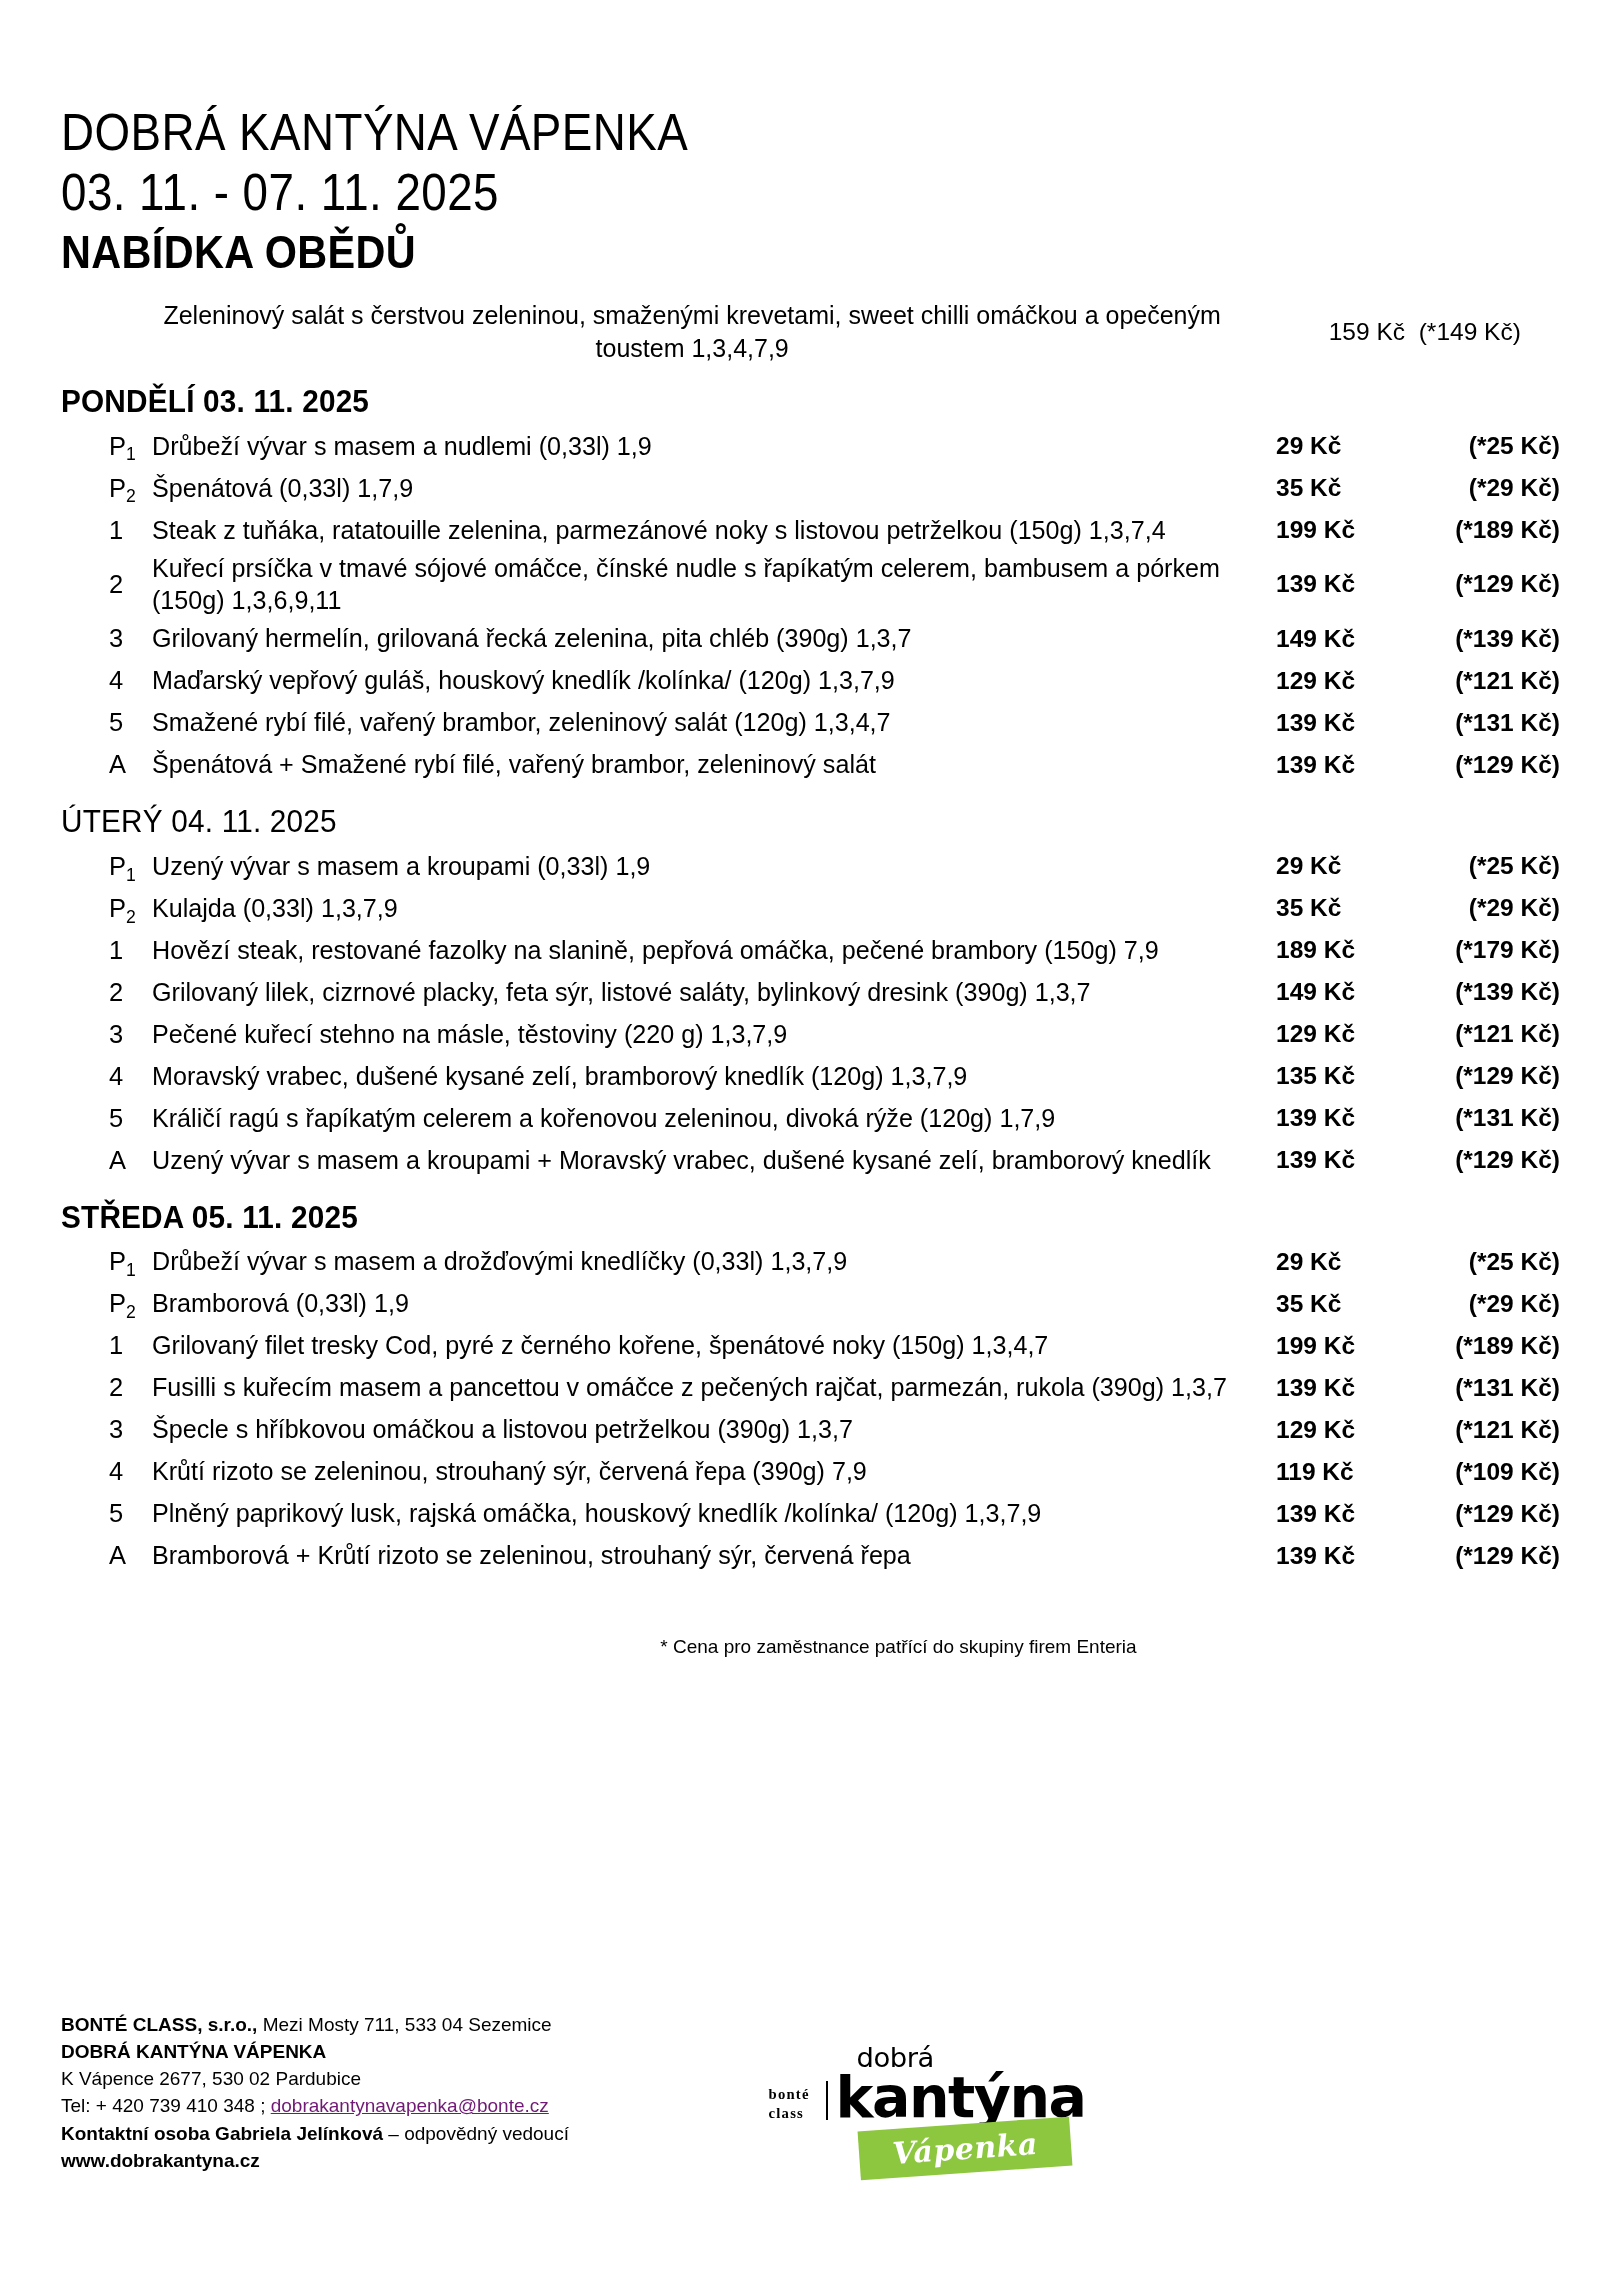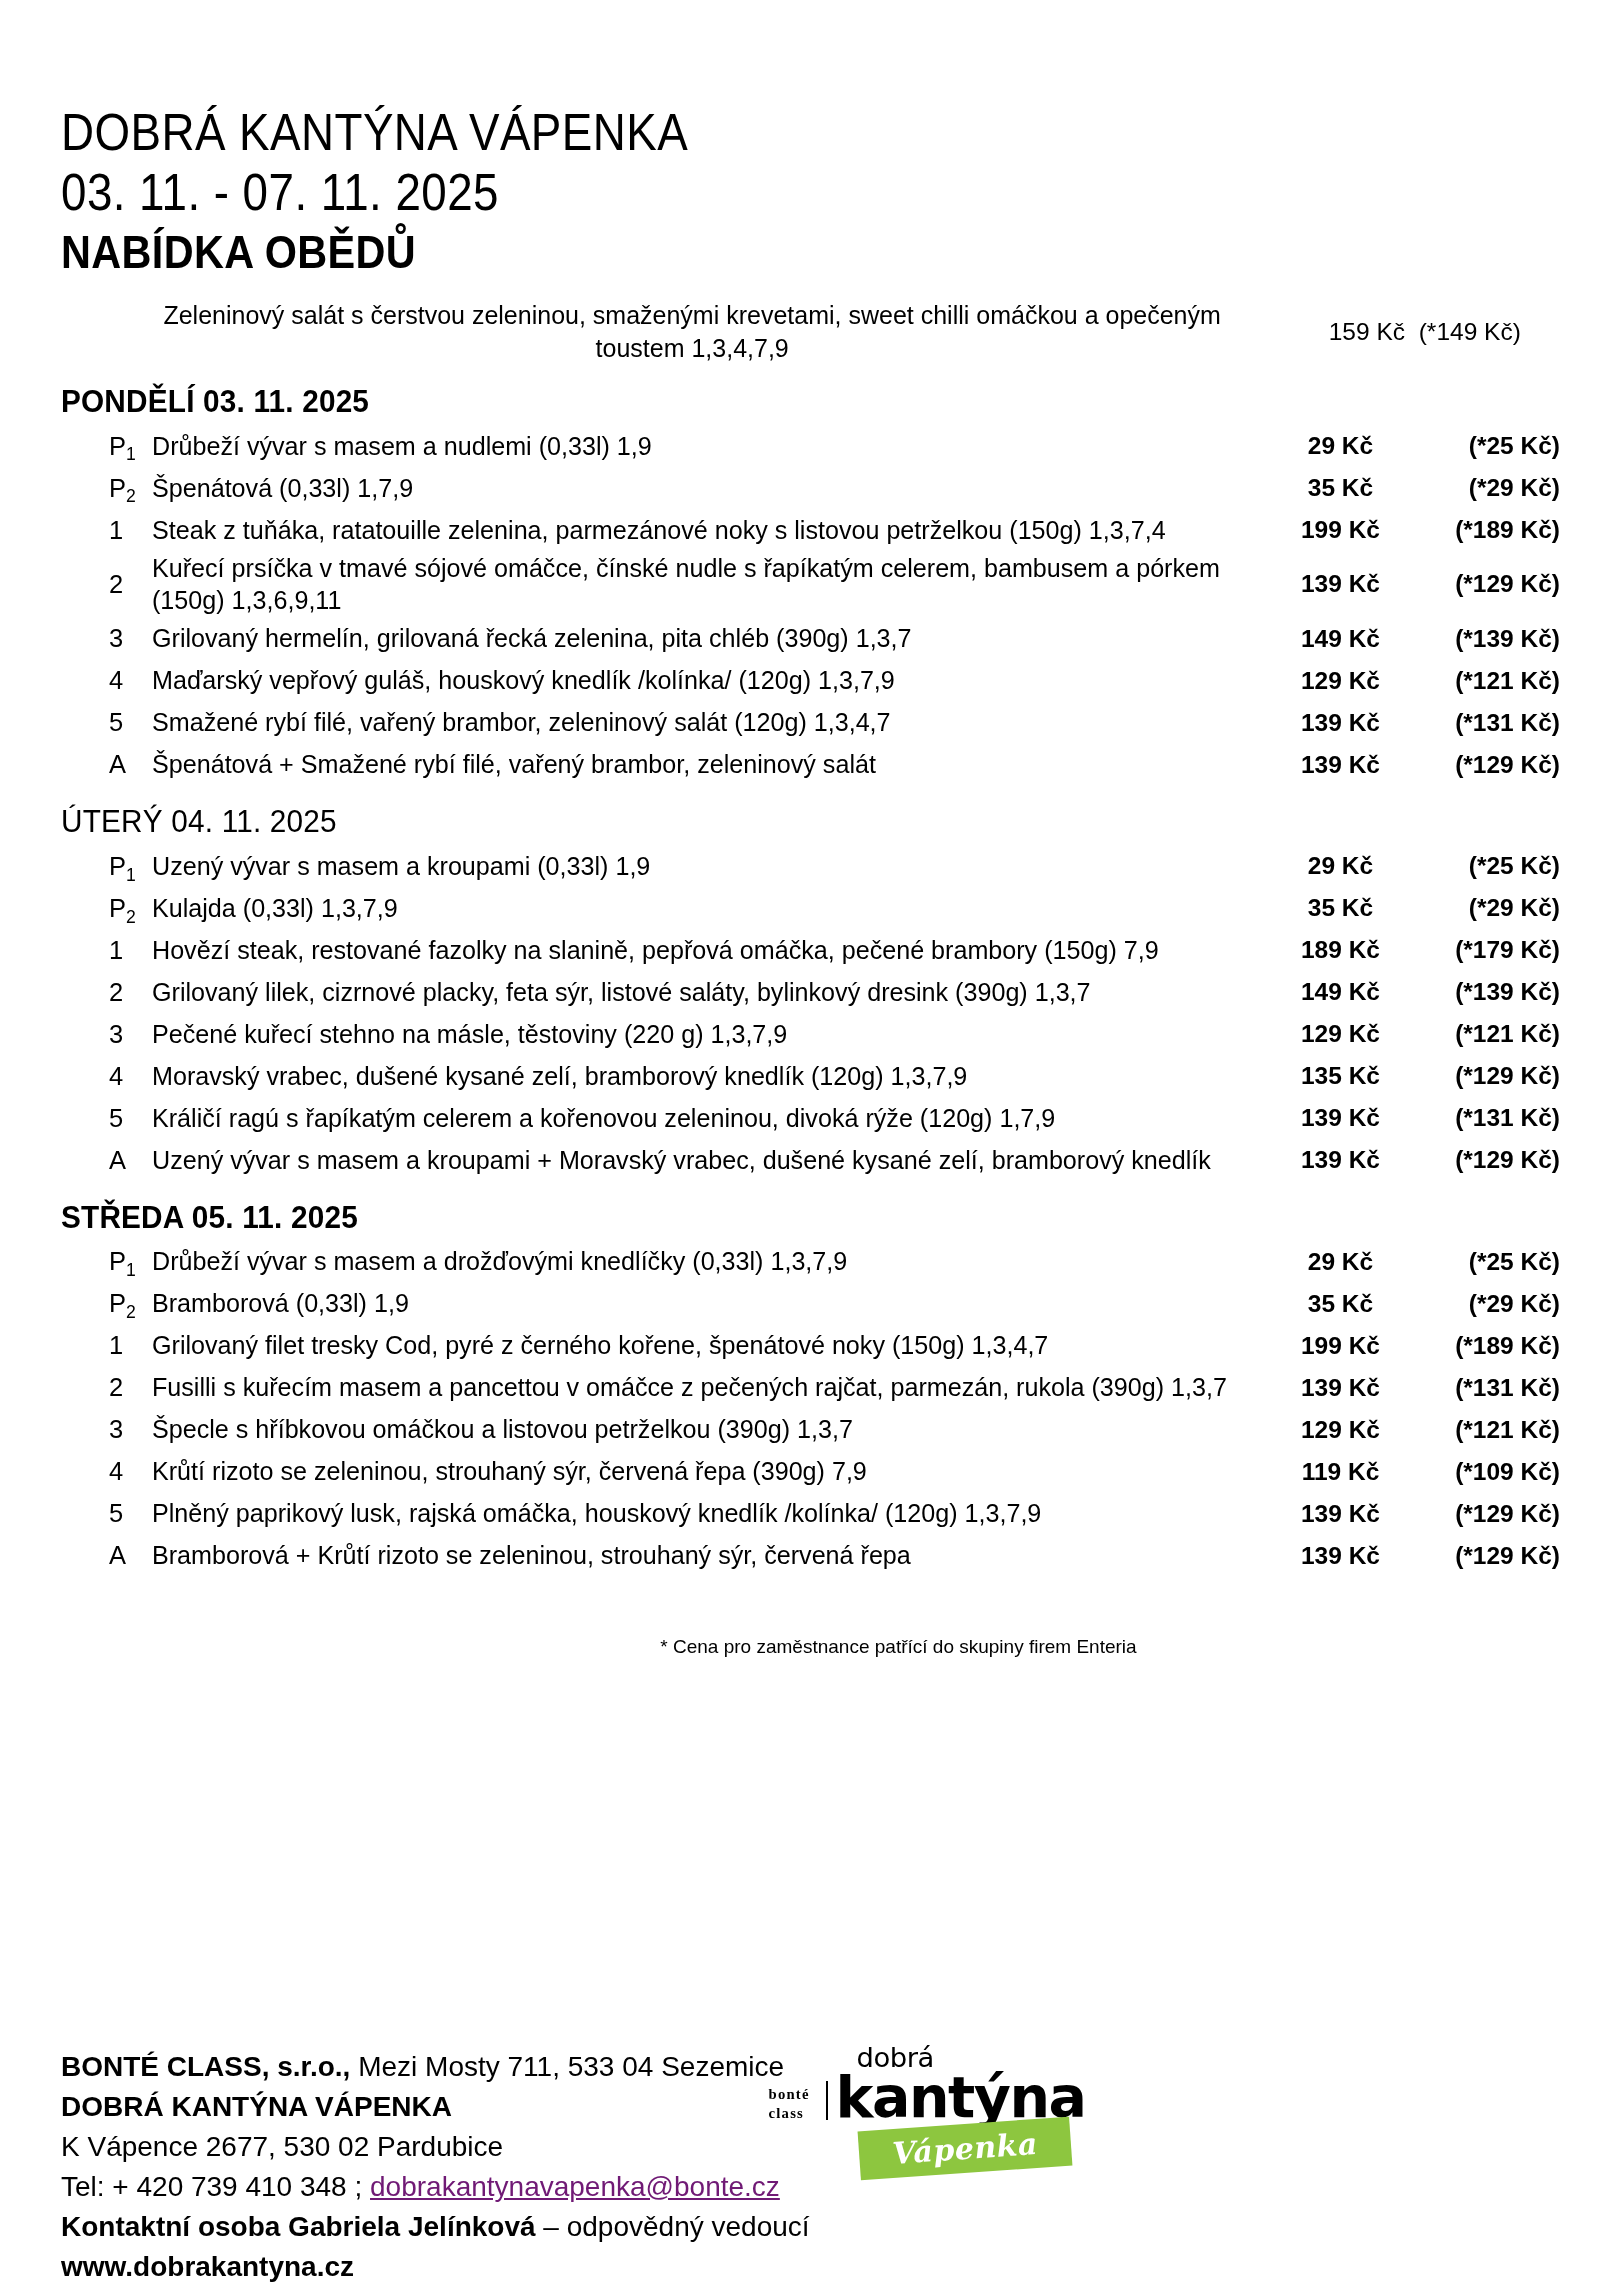--- a/index.html
+++ b/index.html
@@ -120,21 +120,21 @@
     font-size: 25.5px;
     font-weight: 400;
     line-height: 1.27;
     padding-right: 15.7px;
     transform: scaleX(0.985);
     transform-origin: left center;
   }
   .item-price {
     font-size: 24.5px;
     font-weight: 700;
-    text-align: center;
+    text-align: left;
     white-space: nowrap;
   }
   .item-price-alt {
     font-size: 24.5px;
     font-weight: 700;
     text-align: right;
     white-space: nowrap;
     padding-left: 11.8px;
   }
 
@@ -151,24 +151,23 @@
   .footer {
     position: absolute;
     left: 61px;
     top: 2011px;
     width: 1500px;
     display: flex;
     align-items: flex-start;
     justify-content: flex-start;
   }
   .footer-info {
-    font-size: 28px;
+    font-size: 19px;
     line-height: 1.43;
     width: 686px;
-    margin-top: 36px;
   }
   .footer-line { white-space: nowrap; }
   .fw-bold { font-weight: 700; }
   .email-link {
     color: #701a75;
     text-decoration: underline;
   }
 
   
   .logo {

